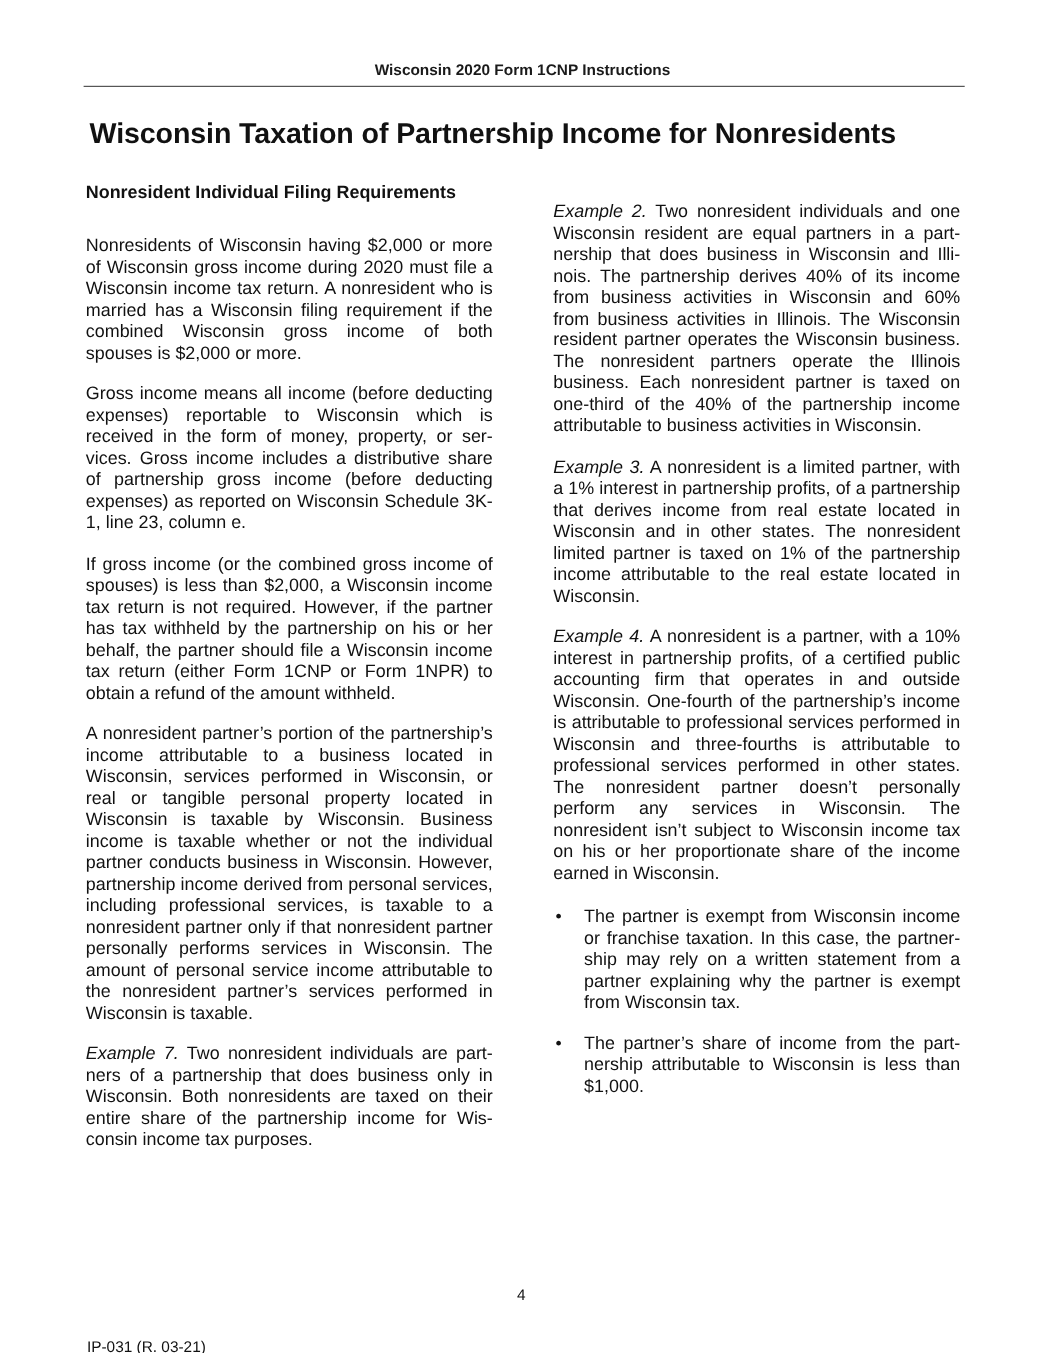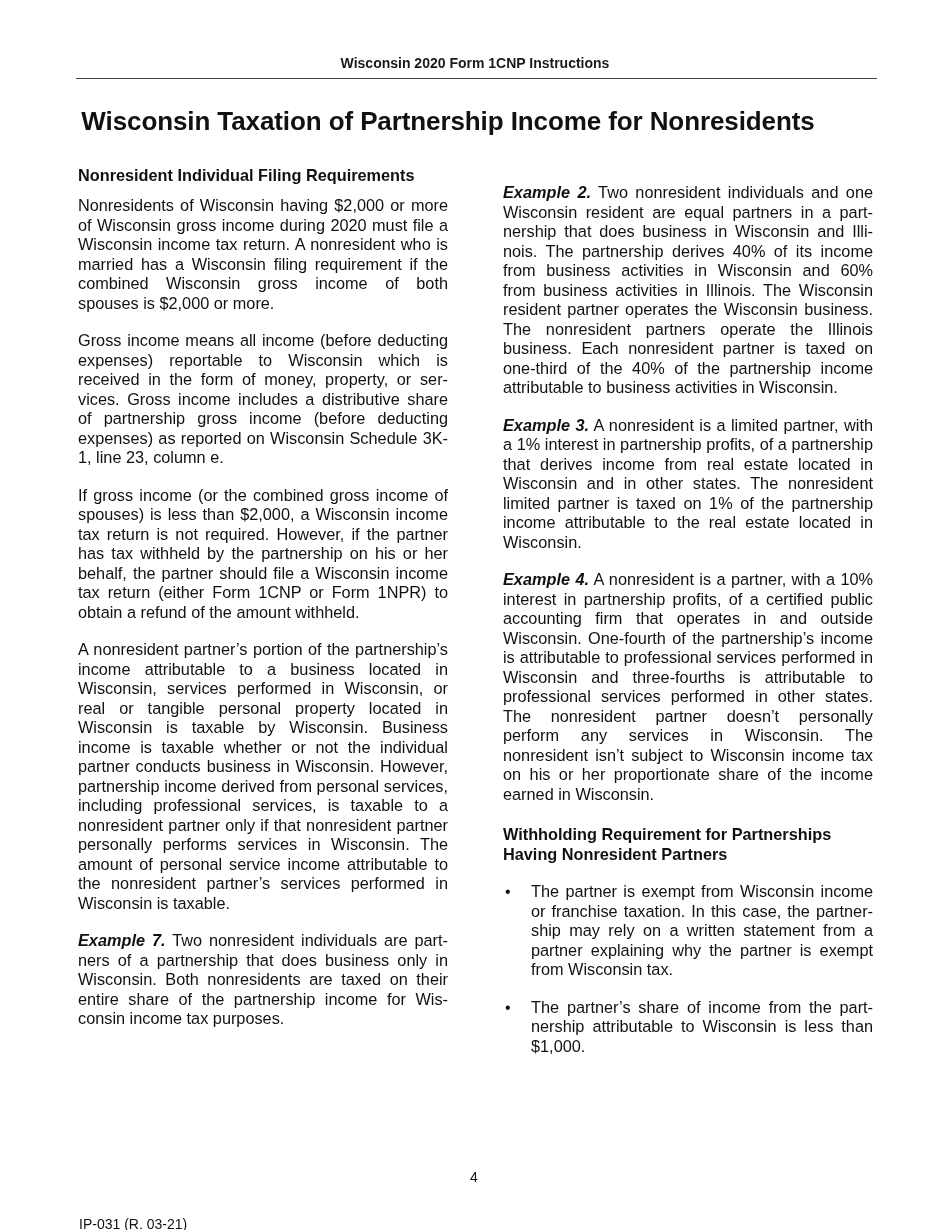--- a/index.html
+++ b/index.html
@@ -22,22 +22,22 @@
   }
   .col {
     position: absolute; width: 370px; font-size: 16.3px; line-height: 19.5px;
   }
   .col.left { left: 78px; top: 165px; }
   .col.right { left: 503px; top: 183px; }
   .col p { margin: 0 0 18px 0; text-align: justify; hyphens: manual; }
   .col h2 {
     font-size: 16.3px; font-weight: bold; margin: 0 0 18px 0; line-height: 20px;
   }
-  .col.left h2.first { margin-bottom: 11px; }
-  .ex-label { font-weight: bold; font-style: italic; margin-top: 16px; }
+  .col.left h2.first { margin-bottom: 29px; }
+  .ex-label { font-weight: normal; font-style: italic; margin-top: 16px; }
   ul.bullets { list-style: none; margin: 0; padding: 0; }
   ul.bullets li { position: relative; padding-left: 28px; margin-bottom: 18px; text-align: justify; }
   ul.bullets li .bullet {
     position: absolute; left: 2px; top: 0; font-size: 16px;
   }
   .footer-left {
     position: absolute; left: 79px; top: 1216px; font-size: 14px;
   }
   .footer-page {
     position: absolute; left: 470px; top: 1169px; font-size: 14px;
@@ -58,21 +58,20 @@
 
   <p>A nonresident partner’s portion of the partnership’s income attributable to a business located in Wisconsin, services performed in Wisconsin, or real or tangible personal property located in Wisconsin is taxable by Wisconsin. Business income is taxable whether or not the individual partner conducts business in Wisconsin. However, partnership income derived from personal services, including professional services, is taxable to a nonresident partner only if that nonresident partner personally performs services in Wisconsin. The amount of personal service income attributable to the nonresident partner’s services performed in Wisconsin is taxable.</p>
   <p><span class="ex-label">Example 7.</span><span> Two nonresident individuals are part­ners of a partnership that does business only in Wisconsin. Both nonresidents are taxed on their entire share of the partnership income for Wis­consin income tax purposes.</span></p>
 </div>
 
 <div class="col right">
   <p><span class="ex-label">Example 2.</span><span> Two nonresident individuals and one Wisconsin resident are equal partners in a part­nership that does business in Wisconsin and Illi­nois. The partnership derives 40% of its income from business activities in Wisconsin and 60% from business activities in Illinois. The Wisconsin resident partner operates the Wisconsin busi­ness. The nonresident partners operate the Illi­nois business. Each nonresident partner is taxed on one-third of the 40% of the partnership income attributable to business activities in Wisconsin.</span></p>
   <p><span class="ex-label">Example 3.</span><span> A nonresident is a limited partner, with a 1% interest in partnership profits, of a part­nership that derives income from real estate lo­cated in Wisconsin and in other states. The nonresident limited partner is taxed on 1% of the partnership income attributable to the real estate located in Wisconsin.</span></p>
   <p style="margin-bottom:20px"><span class="ex-label">Example 4.</span><span> A nonresident is a partner, with a 10% interest in partnership profits, of a certified public accounting firm that operates in and out­side Wisconsin. One-fourth of the partnership’s income is attributable to professional services performed in Wisconsin and three-fourths is at­tributable to professional services performed in other states. The nonresident partner doesn’t per­sonally perform any services in Wisconsin. The nonresident isn’t subject to Wisconsin income tax on his or her proportionate share of the income earned in Wisconsin.</span></p>
 
-  <h2>Withholding Requirement for Partner­ships Having Nonresident Partners</h2>
   <ul class="bullets">
     <li><span class="bullet">•</span><span>The partner is exempt from Wisconsin income or franchise taxation. In this case, the partner­ship may rely on a written statement from a partner explaining why the partner is exempt from Wisconsin tax.</span></li>
     <li><span class="bullet">•</span><span>The partner’s share of income from the part­nership attributable to Wisconsin is less than $1,000.</span></li>
   </ul>
 </div>
 
 <div class="footer-left">IP-031 (R. 03-21)</div>
 <div class="footer-page">4</div>
 
 </body></html>

